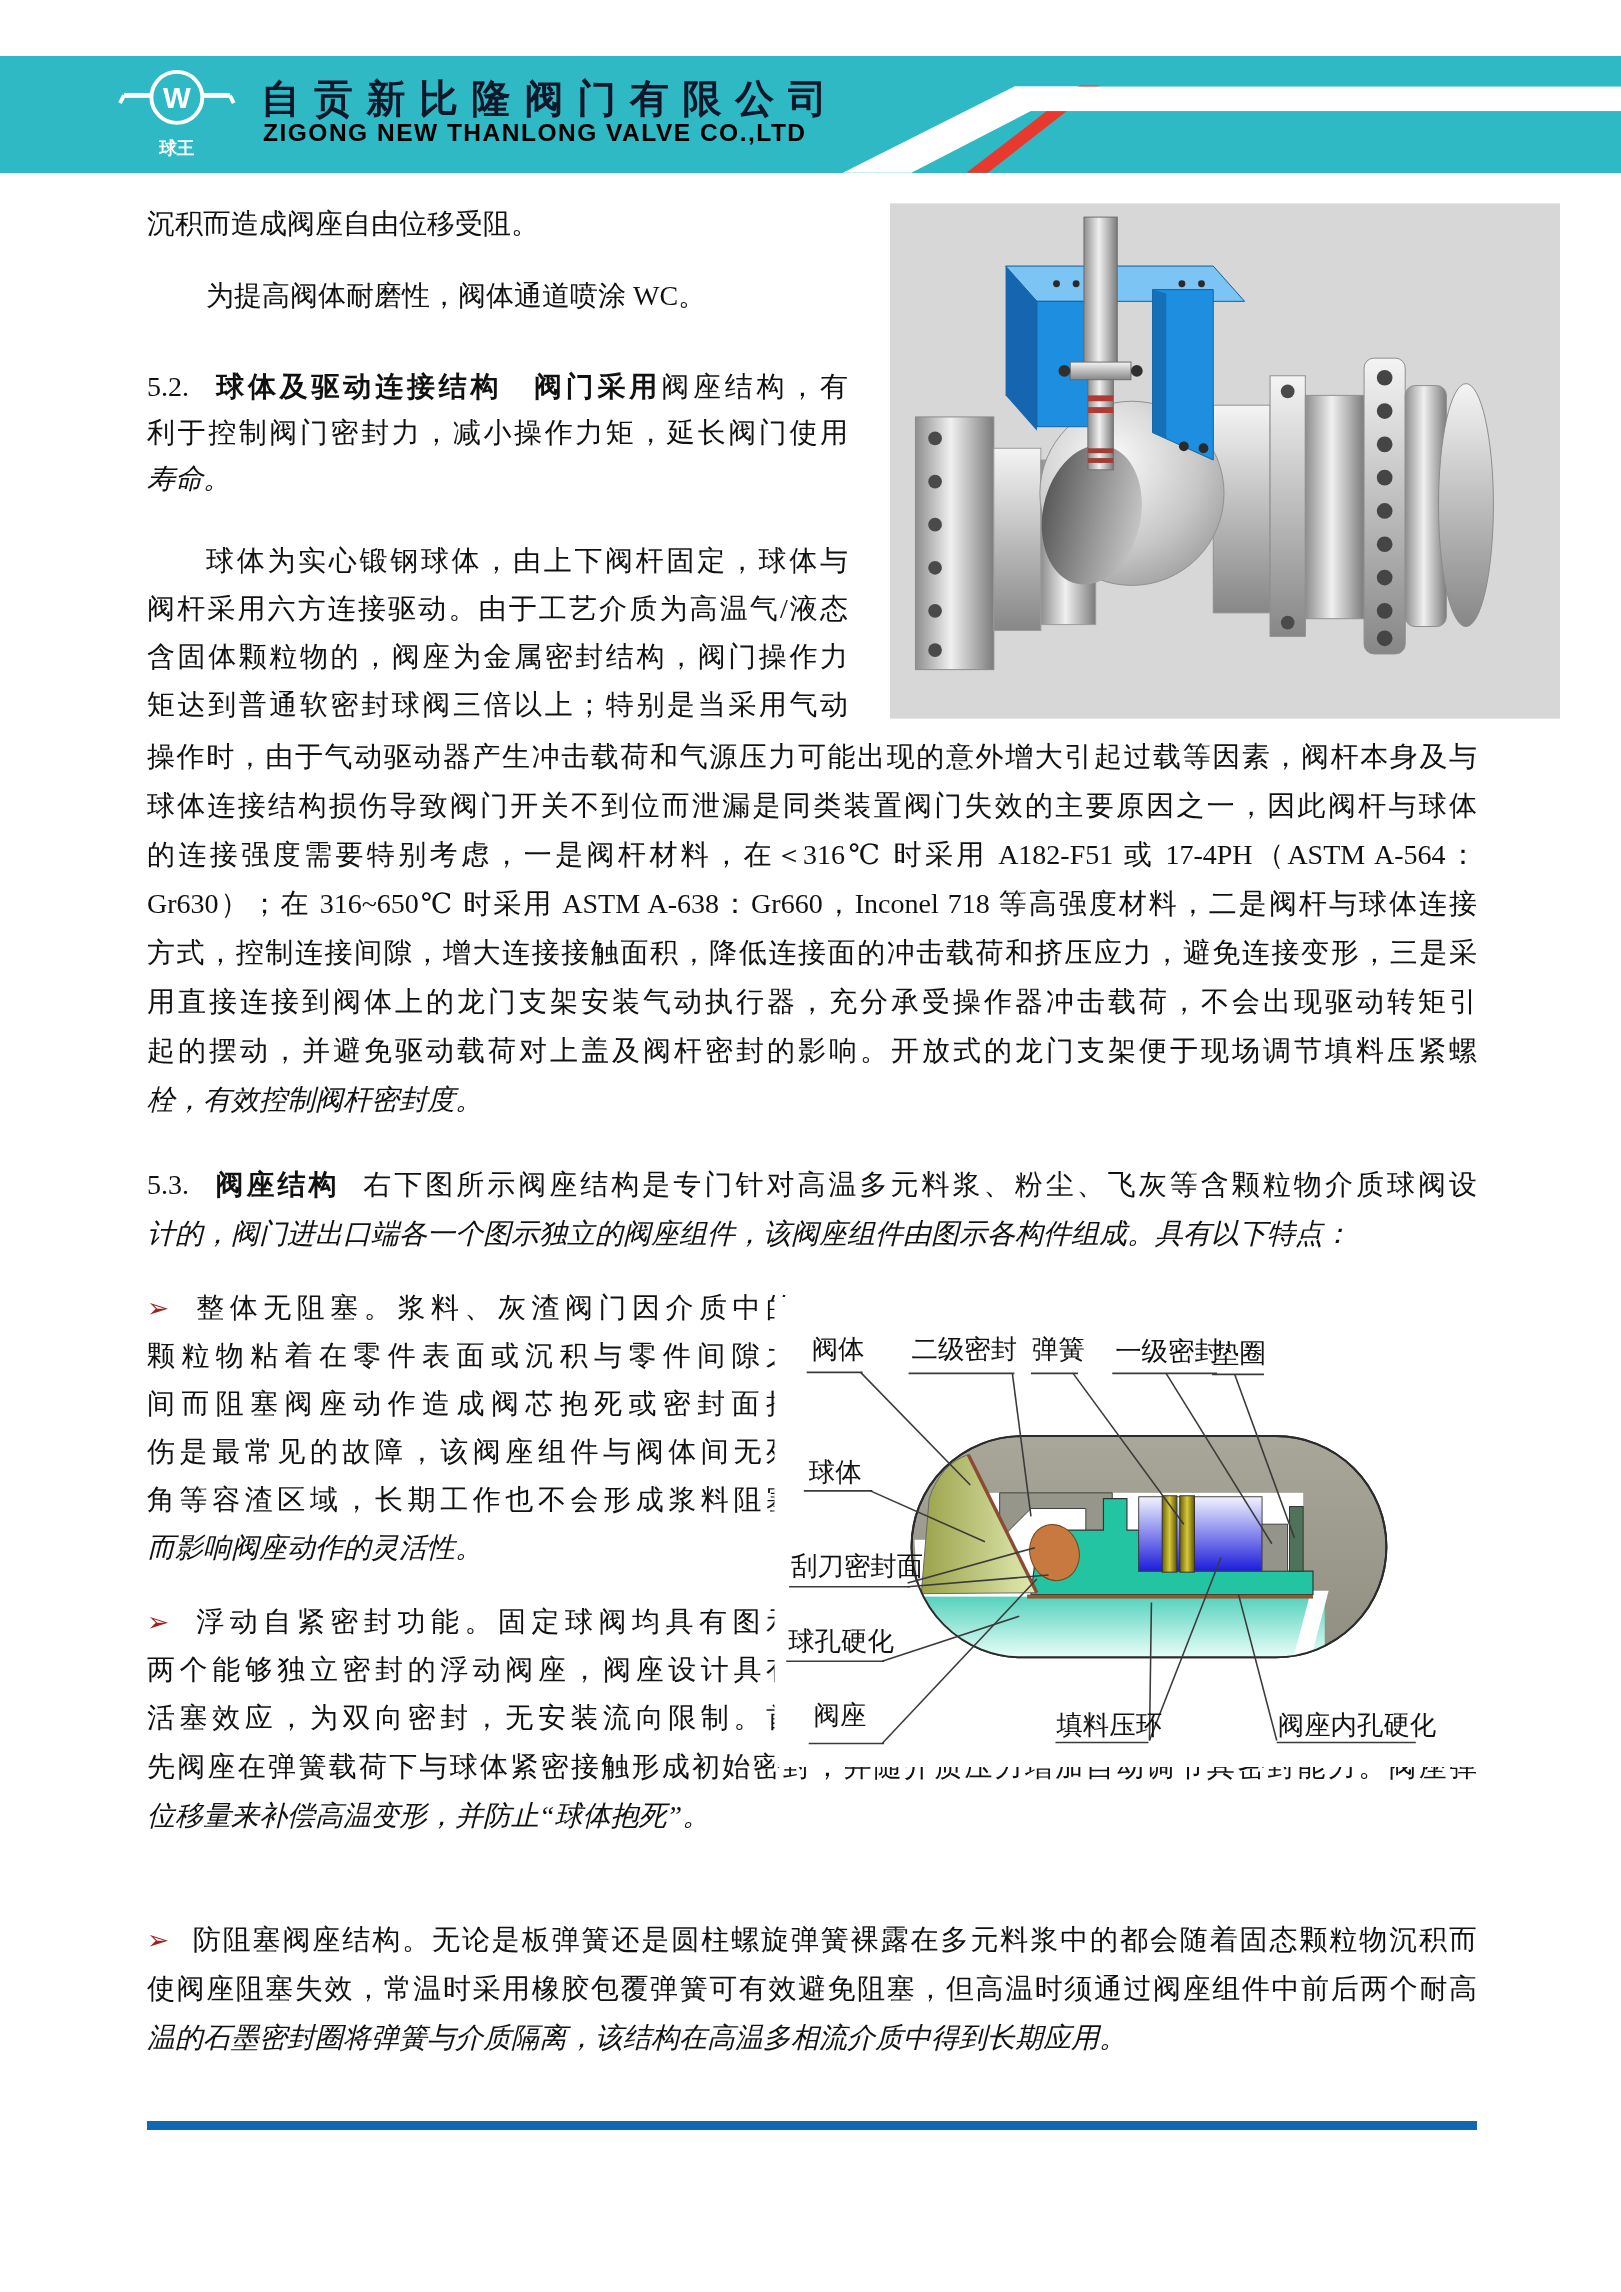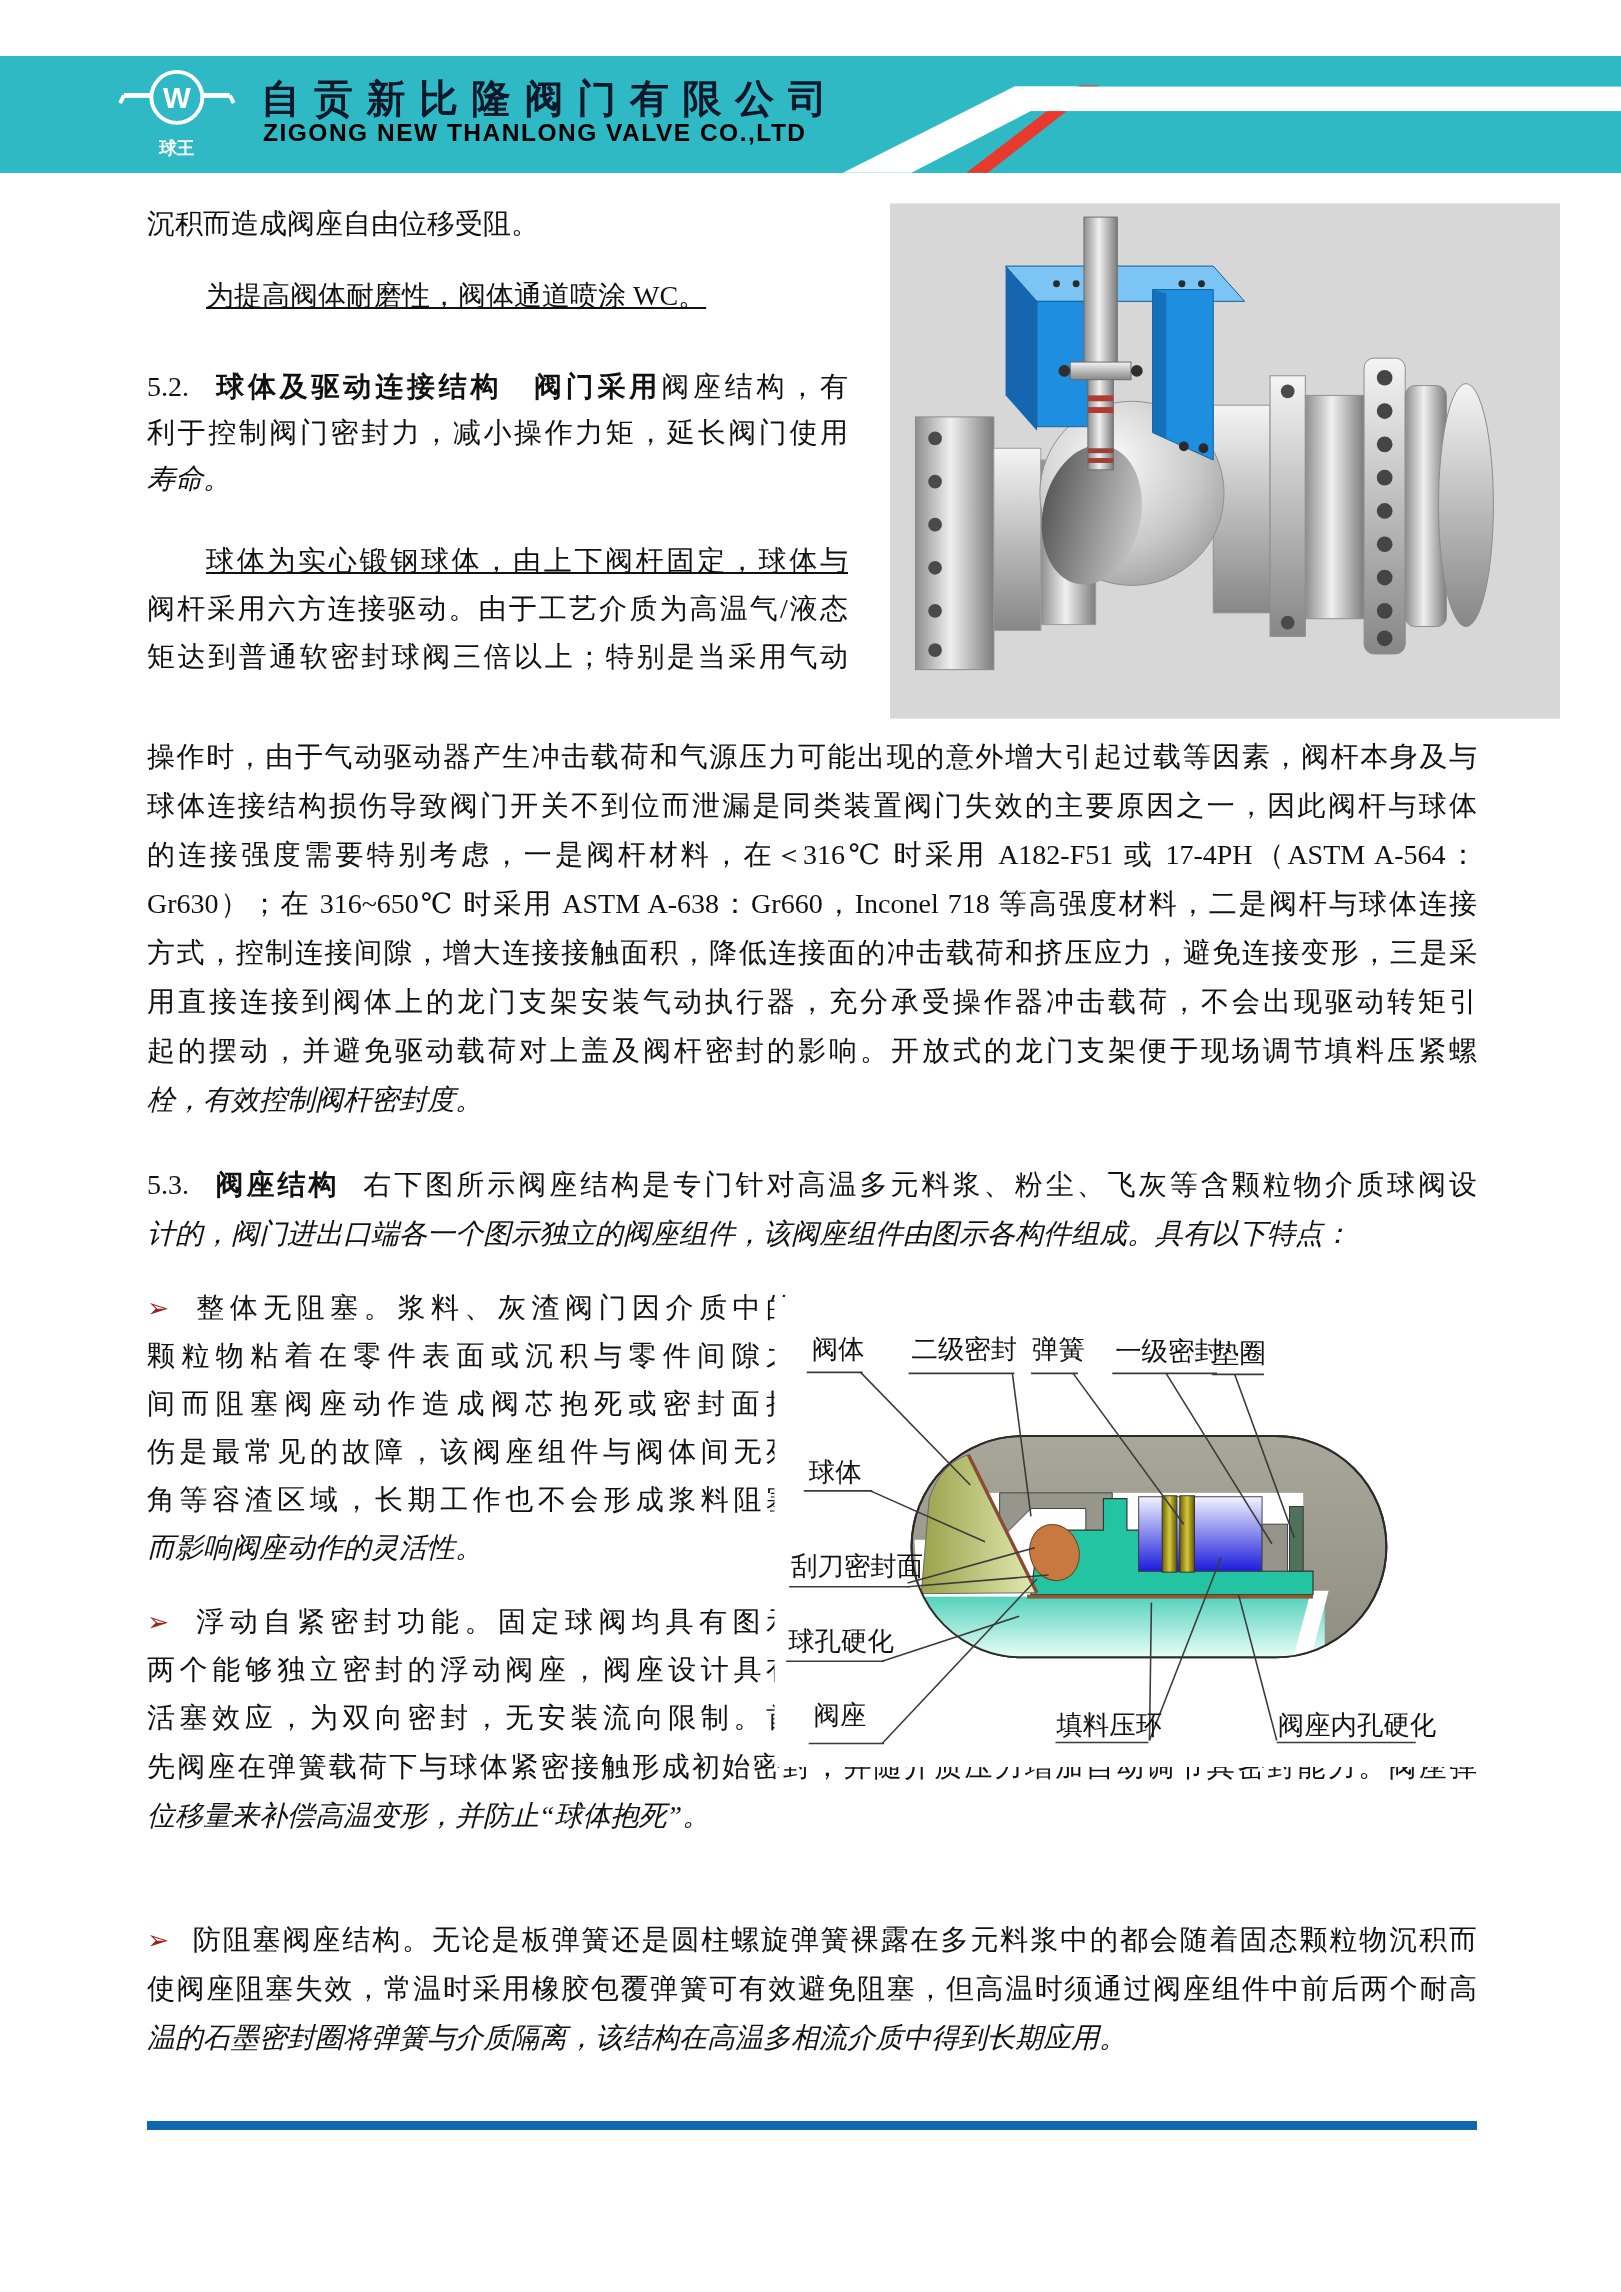--- a/index.html
+++ b/index.html
@@ -11,21 +11,21 @@
   .logo{position:absolute;left:116px;top:9.8px;width:157px;height:98px;}
   .cn{position:absolute;left:261px;top:15.7px;font-family:"Liberation Sans","DejaVu Sans",sans-serif;
       font-size:39px;font-weight:bold;color:#0f172a;letter-spacing:13.7px;white-space:nowrap;}
   .en{position:absolute;left:263px;top:63px;font-family:"Liberation Sans","DejaVu Sans",sans-serif;
       font-size:24.5px;font-weight:bold;color:#000000;letter-spacing:1.5px;white-space:nowrap;}
   
   .tb{position:absolute;font-size:28px;line-height:47px;}
   .ln{text-align:justify;text-align-last:justify;white-space:normal;}
   .ln.end{text-align-last:left;font-style:italic;}
   .ln.left{text-align:left;text-align-last:left;}
-  .ind{text-indent:59px;text-decoration:underline;}
+  .ind{text-indent:59px;}
   .bd{font-weight:bold;}
   .num{margin-right:23.5px;}
   .arr{color:#9E211C;margin-right:21.6px;font-family:"DejaVu Sans",sans-serif;font-size:26.5px;}
   
   #p1{left:147px;top:200px;width:701px;}
   #p2{left:147px;top:272px;width:701px;}
   #h52{left:147px;top:364px;width:701px;line-height:46px;}
   #p3{left:147px;top:537px;width:701px;line-height:48px;}
   #p4{left:147px;top:732px;width:1330px;line-height:49px;}
   #h53{left:147px;top:1160px;width:1330px;line-height:49px;}
@@ -160,20 +160,21 @@
 
   <div class="tb" id="h52">
     <div class="ln"><span class="num">5.2.</span><span class="bd">球体及驱动连接结构　阀门采用</span><span>阀座结构，有</span></div>
     <div class="ln">利于控制阀门密封力，减小操作力矩，延长阀门使用</div>
     <div class="ln end">寿命。</div>
   </div>
 
   <div class="tb" id="p3">
     <div class="ln ind">球体为实心锻钢球体，由上下阀杆固定，球体与</div>
     <div class="ln">阀杆采用六方连接驱动。由于工艺介质为高温气/液态</div>
+    <div class="ln">含固体颗粒物的，阀座为金属密封结构，阀门操作力</div>
     <div class="ln">矩达到普通软密封球阀三倍以上；特别是当采用气动</div>
   </div>
 
   <div class="tb" id="p4">
     <div class="ln">操作时，由于气动驱动器产生冲击载荷和气源压力可能出现的意外增大引起过载等因素，阀杆本身及与</div>
     <div class="ln">球体连接结构损伤导致阀门开关不到位而泄漏是同类装置阀门失效的主要原因之一，因此阀杆与球体</div>
     <div class="ln">的连接强度需要特别考虑，一是阀杆材料，在＜316℃ 时采用 A182-F51 或 17-4PH（ASTM A-564：</div>
     <div class="ln">Gr630）；在 316~650℃ 时采用 ASTM A-638：Gr660，Inconel 718 等高强度材料，二是阀杆与球体连接</div>
     <div class="ln">方式，控制连接间隙，增大连接接触面积，降低连接面的冲击载荷和挤压应力，避免连接变形，三是采</div>
     <div class="ln">用直接连接到阀体上的龙门支架安装气动执行器，充分承受操作器冲击载荷，不会出现驱动转矩引</div>

